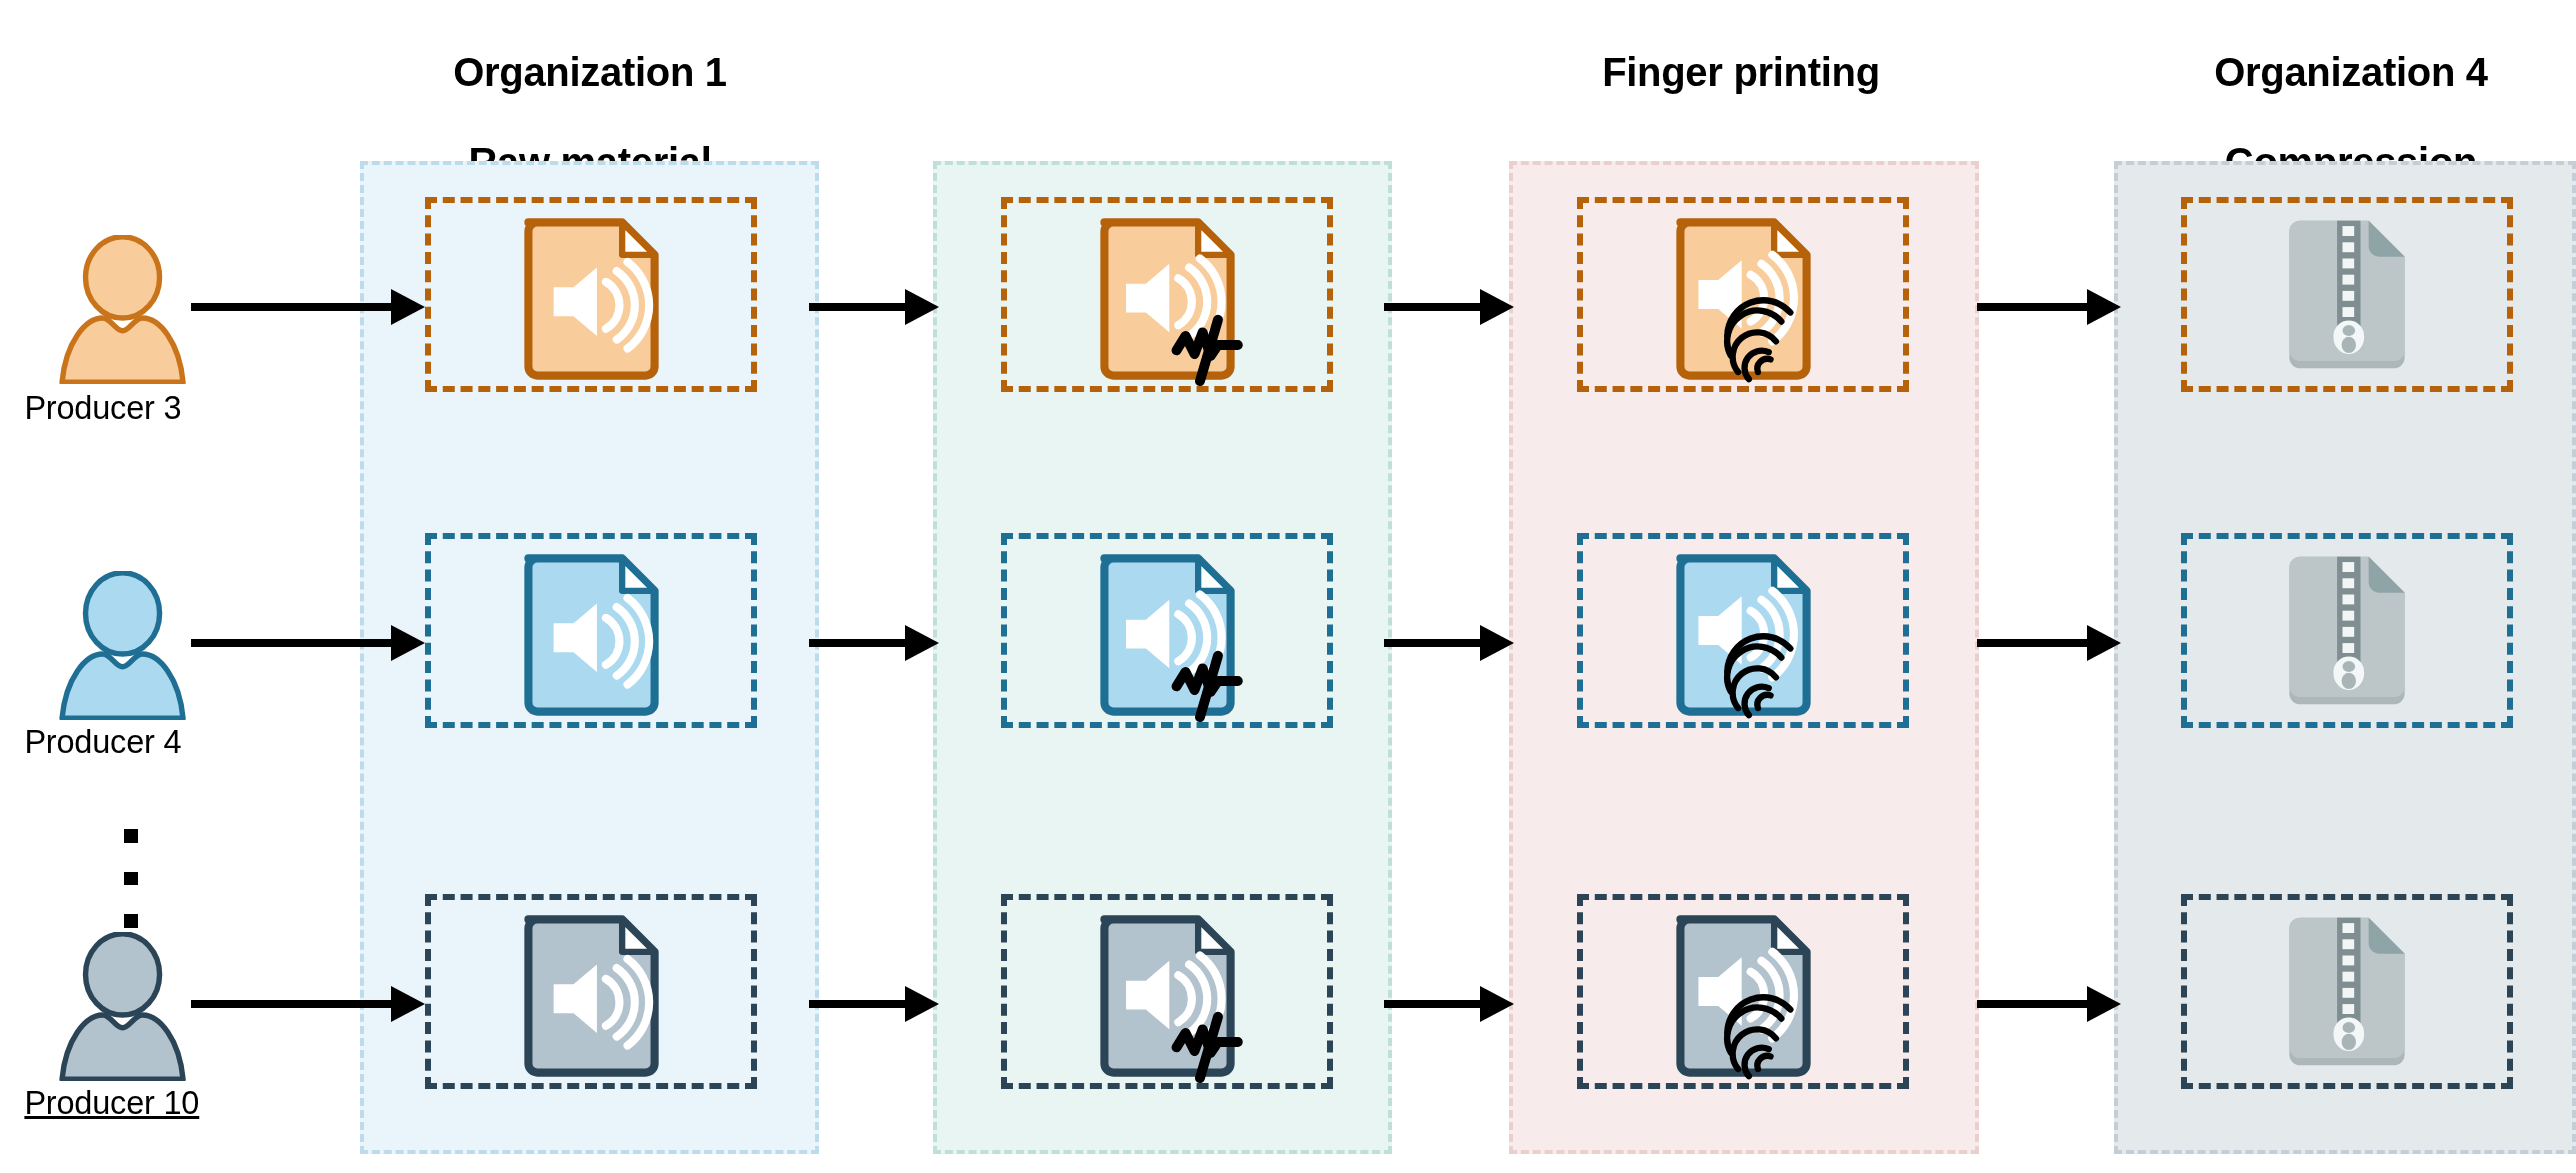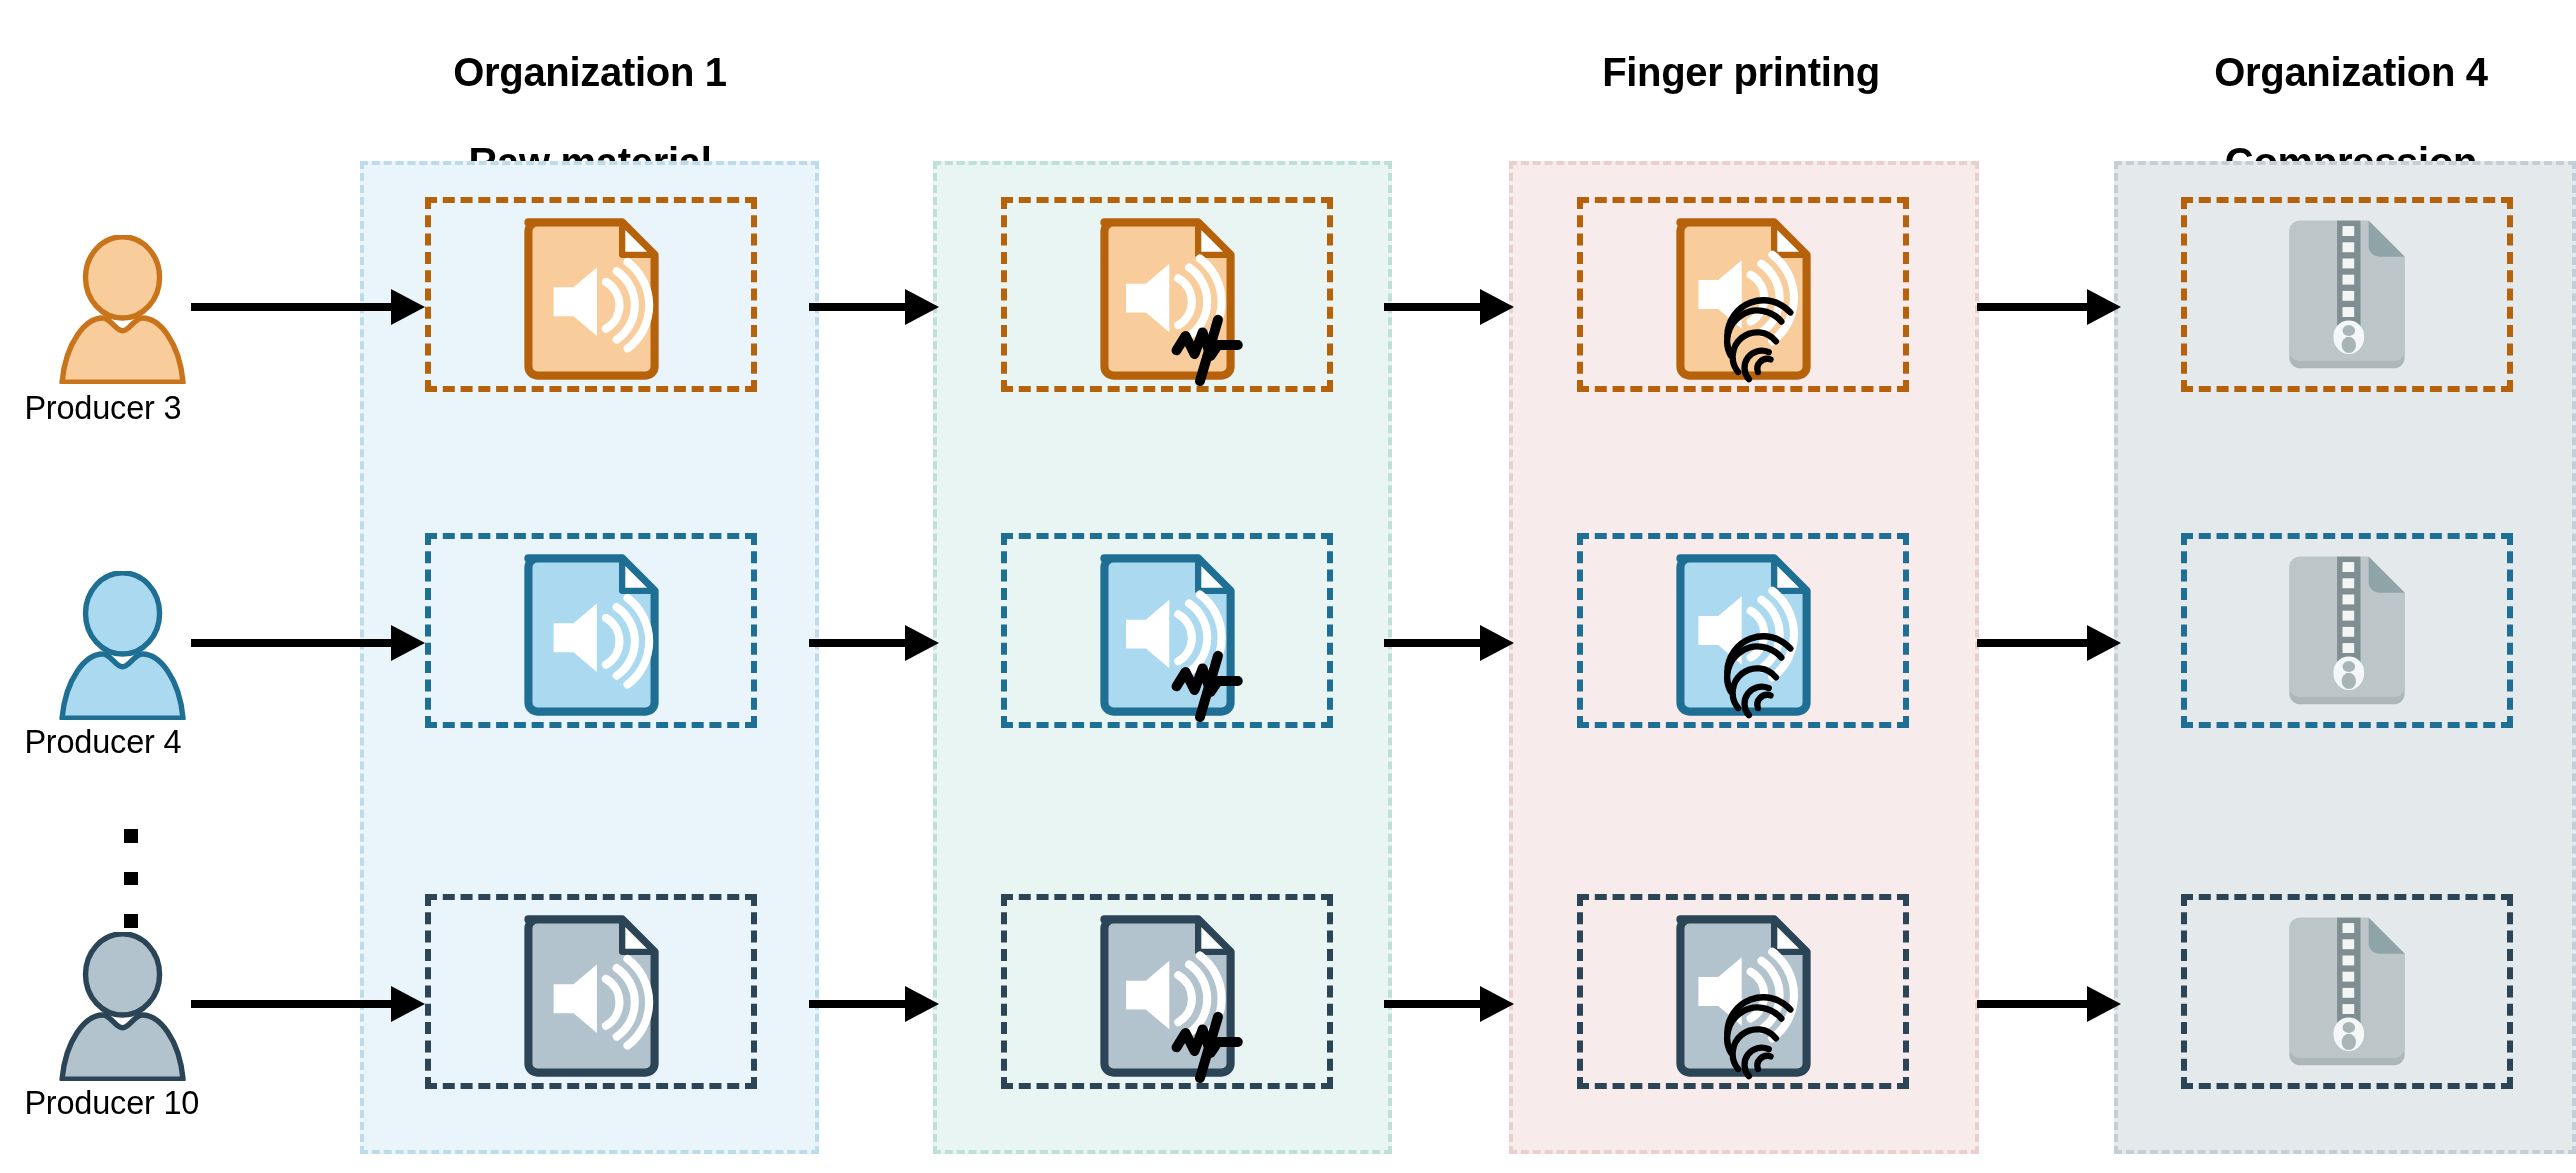--- a/index.html
+++ b/index.html
@@ -313,21 +313,21 @@
     <i></i>
     <i></i>
   </div>
 
   <div class="producer" style="left:43px;top:932px;">
     <svg width="140" height="149" viewBox="0 0 155 165">
       <ellipse cx="77" cy="47" rx="41" ry="45" fill="#b3c3ce" stroke="#2b4456" stroke-width="6"></ellipse>
       <path d="M10 163 C14 119 36 92 55 92 C64 92 69 106 77 106 C85 106 90 92 99 92 C118 92 140 119 144 163 Z" fill="#b3c3ce" stroke="#2b4456" stroke-width="6" stroke-linejoin="round"></path>
     </svg>
   </div>
-  <div class="producer-label" style="left:14.4px;top:1085px;">Producer 10</div>
+  <div class="producer-label" style="left:14.4px;top:1085px;text-decoration:underline;">Producer 10</div>
 
   <div class="arrow" style="left:181px;top:986px;width:235px;">
     <div class="shaft" style="width:206px;"></div>
     <div class="head" style="left:200px;"></div>
   </div>
 
   <div class="cell p3" style="left:415px;top:894px;width:332px;height:195px;">
     <div class="fileicon">
       <svg viewBox="0 0 152 180">
         <path d="M6 10 h104 l36 36 v124 a10 10 0 0 1 -10 10 H16 a10 10 0 0 1 -10 -10 V20 a10 10 0 0 1 10 -10 Z" fill="#b3c3ce" stroke="#2b4456" stroke-width="9" stroke-linejoin="round"></path>

